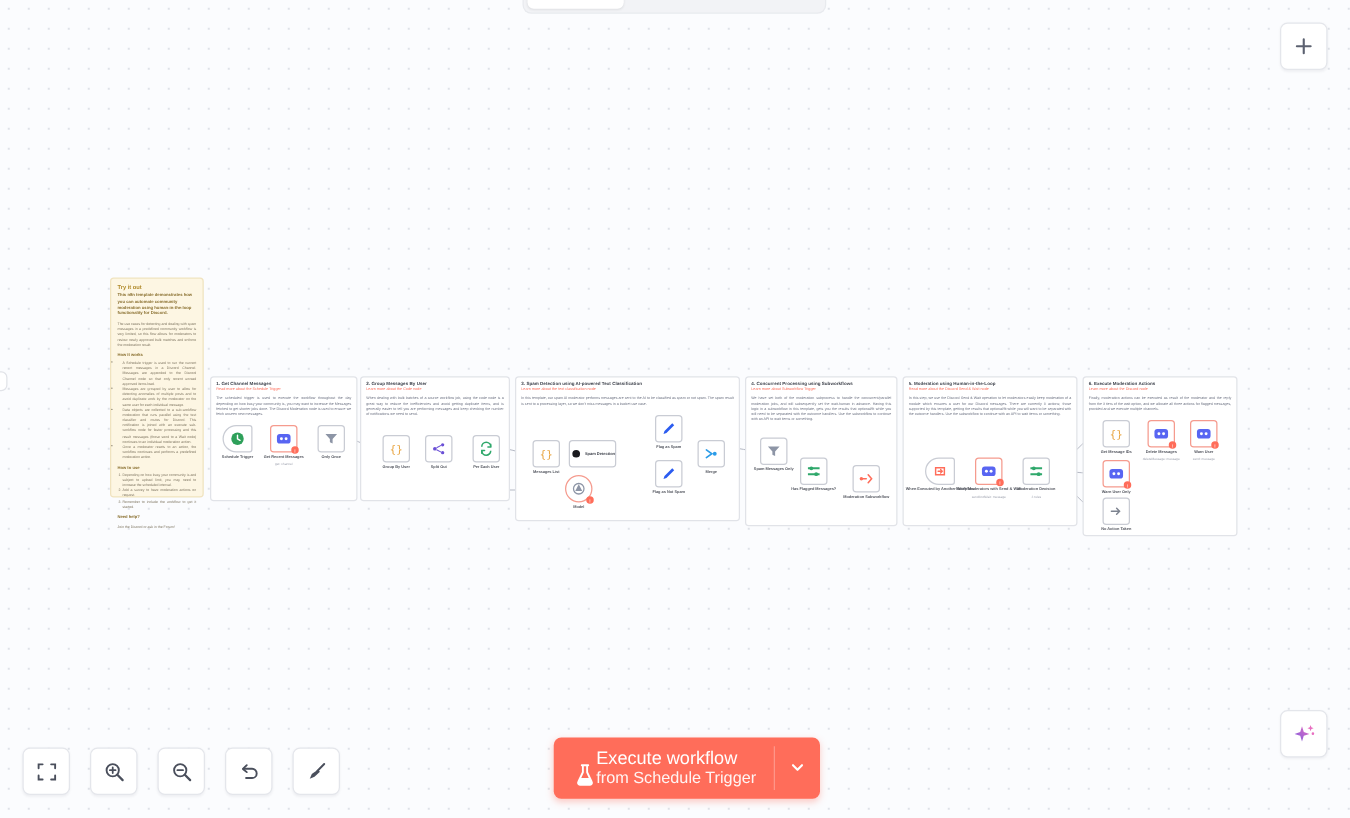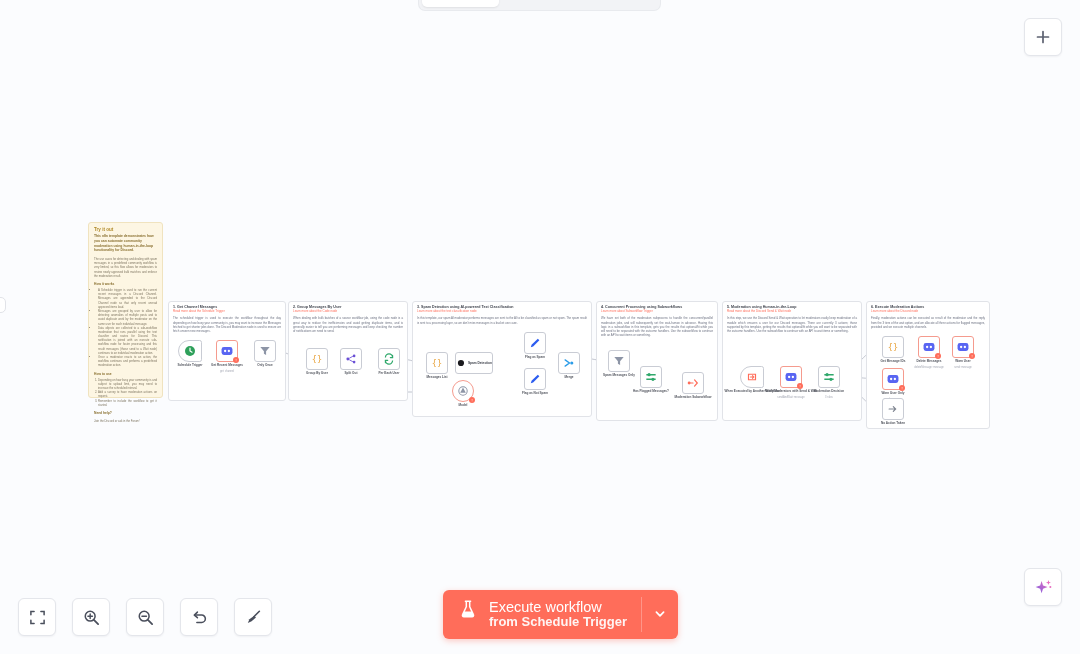--- a/index.html
+++ b/index.html
@@ -46,24 +46,24 @@
   .toolbar .sqbtn{ position:static; }
 
   
   .exec-wrap{
     position:absolute; left:443px; top:590px;
     display:flex; align-items:stretch;
     background:#ff6d5a; border-radius:6px;
     box-shadow:0 2px 6px rgba(255,109,90,.35);
     color:#fff; cursor:pointer; overflow:hidden;
   }
-  .exec-main{ display:flex; align-items:flex-start; gap:12px; padding:9px 14px 9px 16px; }
+  .exec-main{ display:flex; align-items:flex-end; gap:0; padding:9px 14px 9px 16px; }
   .exec-labels{ display:flex; flex-direction:column; line-height:1.12; }
   .exec-title{ font-size:14.5px; font-weight:400; }
-  .exec-sub{ font-size:13px; opacity:.93;font-weight:bold; }
+  .exec-sub{ font-size:13px; opacity:.93; }
   .exec-div{ width:1px; background:rgba(255,255,255,.28); margin:7px 0; }
   .exec-caret{ display:flex; align-items:center; padding:0 11px; }
 
   
   .canvas{ position:absolute; inset:0; }
 
   
   .note{
     position:absolute;
     background:#fff;

